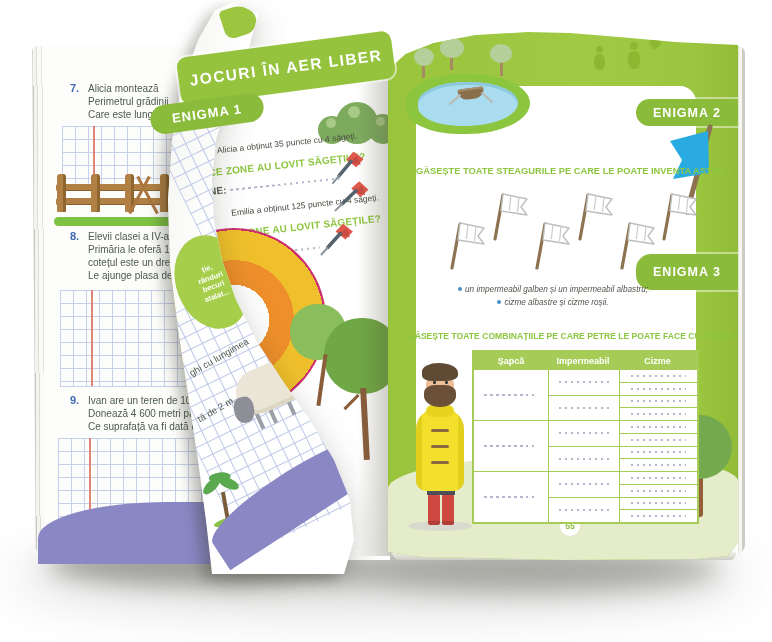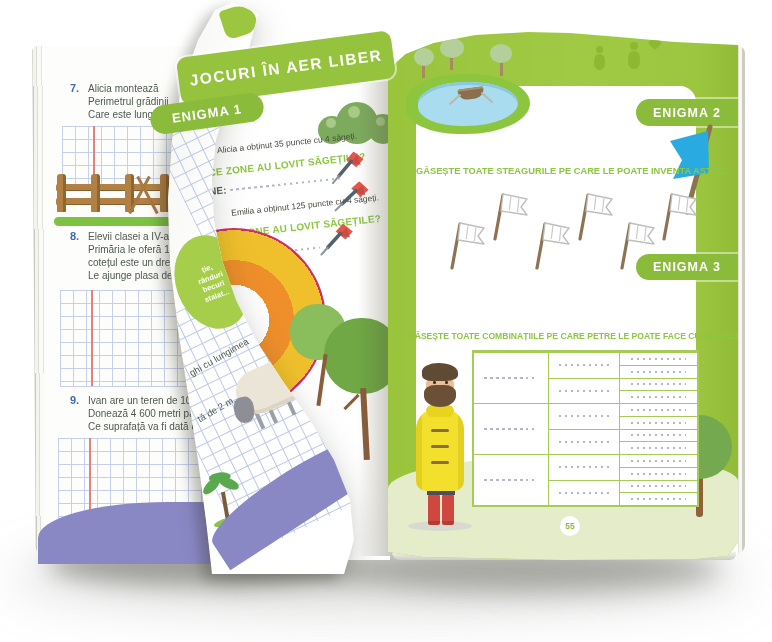--- a/index.html
+++ b/index.html
@@ -351,28 +351,35 @@
       </div>
     <div class="oflag" style="left:269px;top:158px;">
         <svg viewBox="0 0 42 54" width="42" height="54">
           <line x1="7" y1="51" x2="15" y2="7" stroke="#8d7351" stroke-width="3.2" stroke-linecap="round"></line>
           <path d="M15,6 L39,11 L33,19 L39,27 L13,23 Z" fill="#fff" stroke="#bcc0bc" stroke-width="1.4" stroke-linejoin="round"></path>
           <line x1="23" y1="7.7" x2="21.3" y2="22" stroke="#c9ccc9" stroke-width="1.2"></line>
           <line x1="31" y1="9.3" x2="29.5" y2="24" stroke="#c9ccc9" stroke-width="1.2"></line>
         </svg>
       </div>
 
-    <div class="abs banner-e23" style="left:248px;top:224px;width:102px;height:26px;">
+    <div class="abs banner-e23" style="left:248px;top:224px;width:102px;height:36px;">
       <span>ENIGMA 3</span>
     </div>
     <div class="itext itext3" style="left:45px;top:253px;width:240px;">
+      <div class="bullet"><span>un impermeabil galben și un impermeabil albastru;</span></div>
+      <div class="bullet"><span>cizme albastre și cizme roșii.</span></div>
     </div>
     <div class="task" style="left:20px;top:301px;width:310px;font-size:8.6px;">GĂSEȘTE TOATE COMBINAȚIILE PE CARE PETRE LE POATE FACE CU HAINELE LUI.</div>
 
     <div class="abs rtable">
+      <div class="thead">
+        <div class="th th1">Șapcă</div>
+        <div class="th th2">Impermeabil</div>
+        <div class="th th3">Cizme</div>
+      </div>
       <div class="tgroup">
         <div class="tc csap">
             <div class="dots"></div>
           </div>
         <div class="timp">
           <div class="timp-row">
               <div class="tc cimp">
                 <div class="dots"></div>
               </div>
               <div class="tciz">

